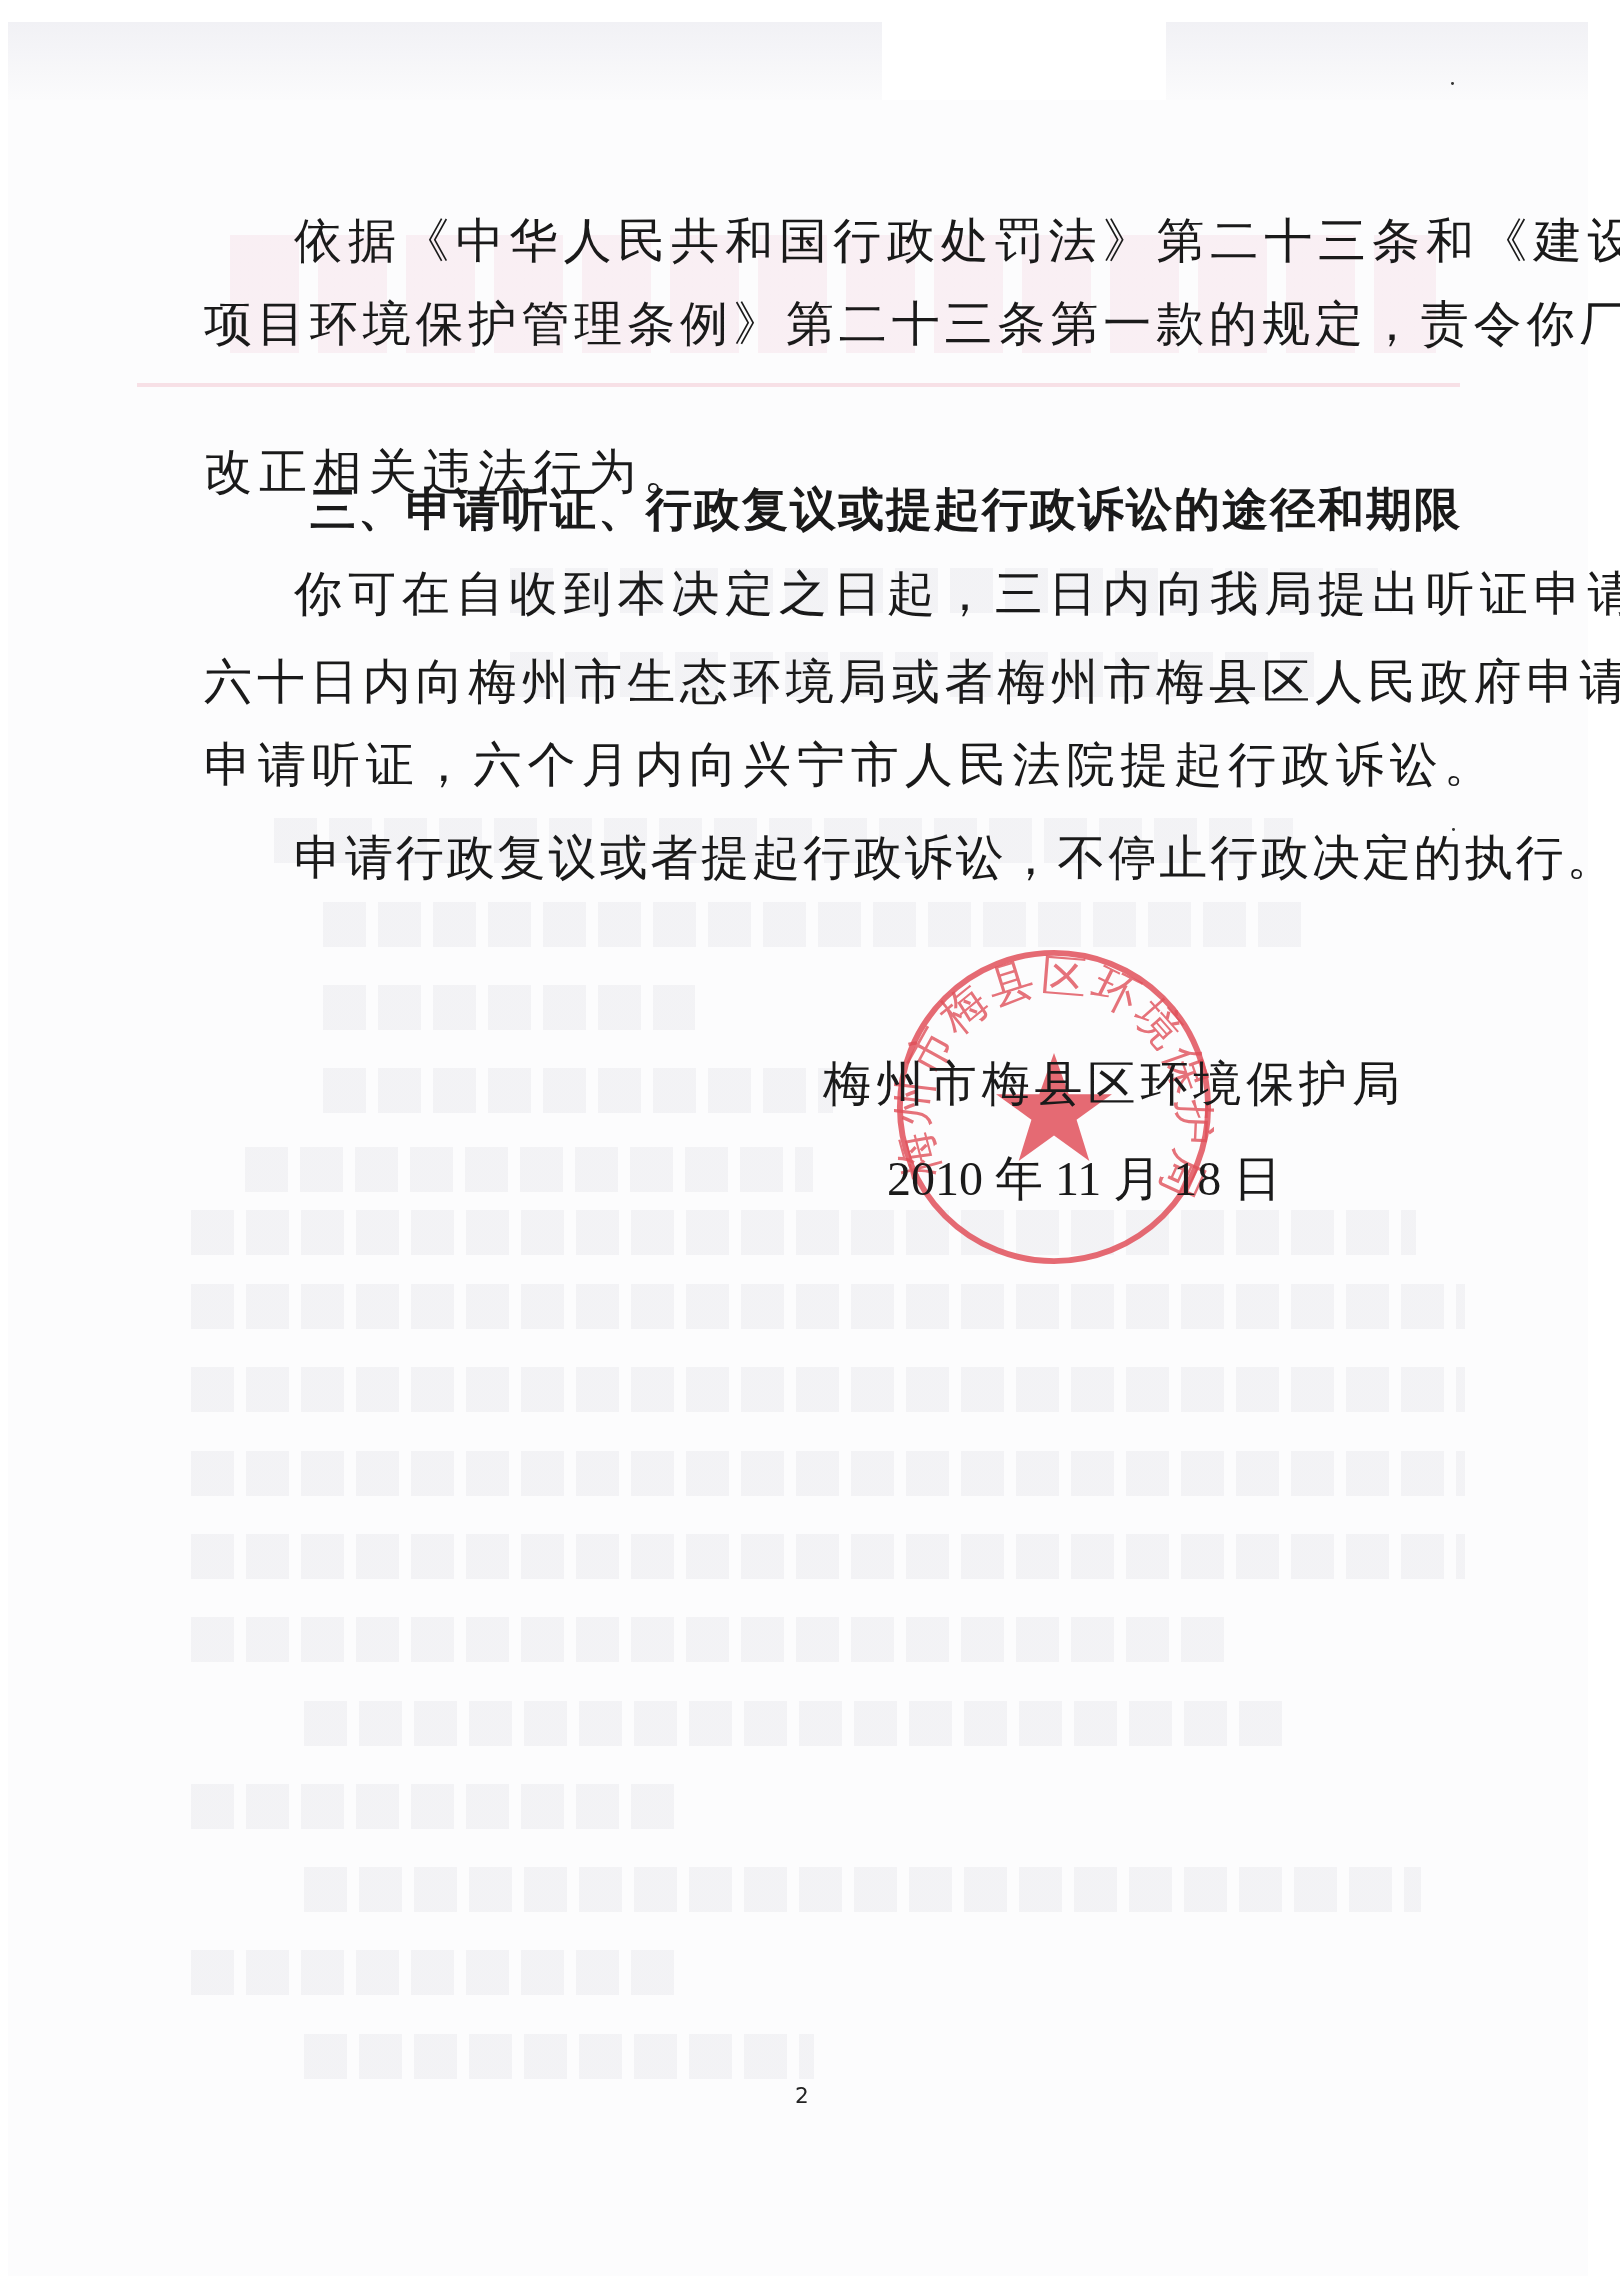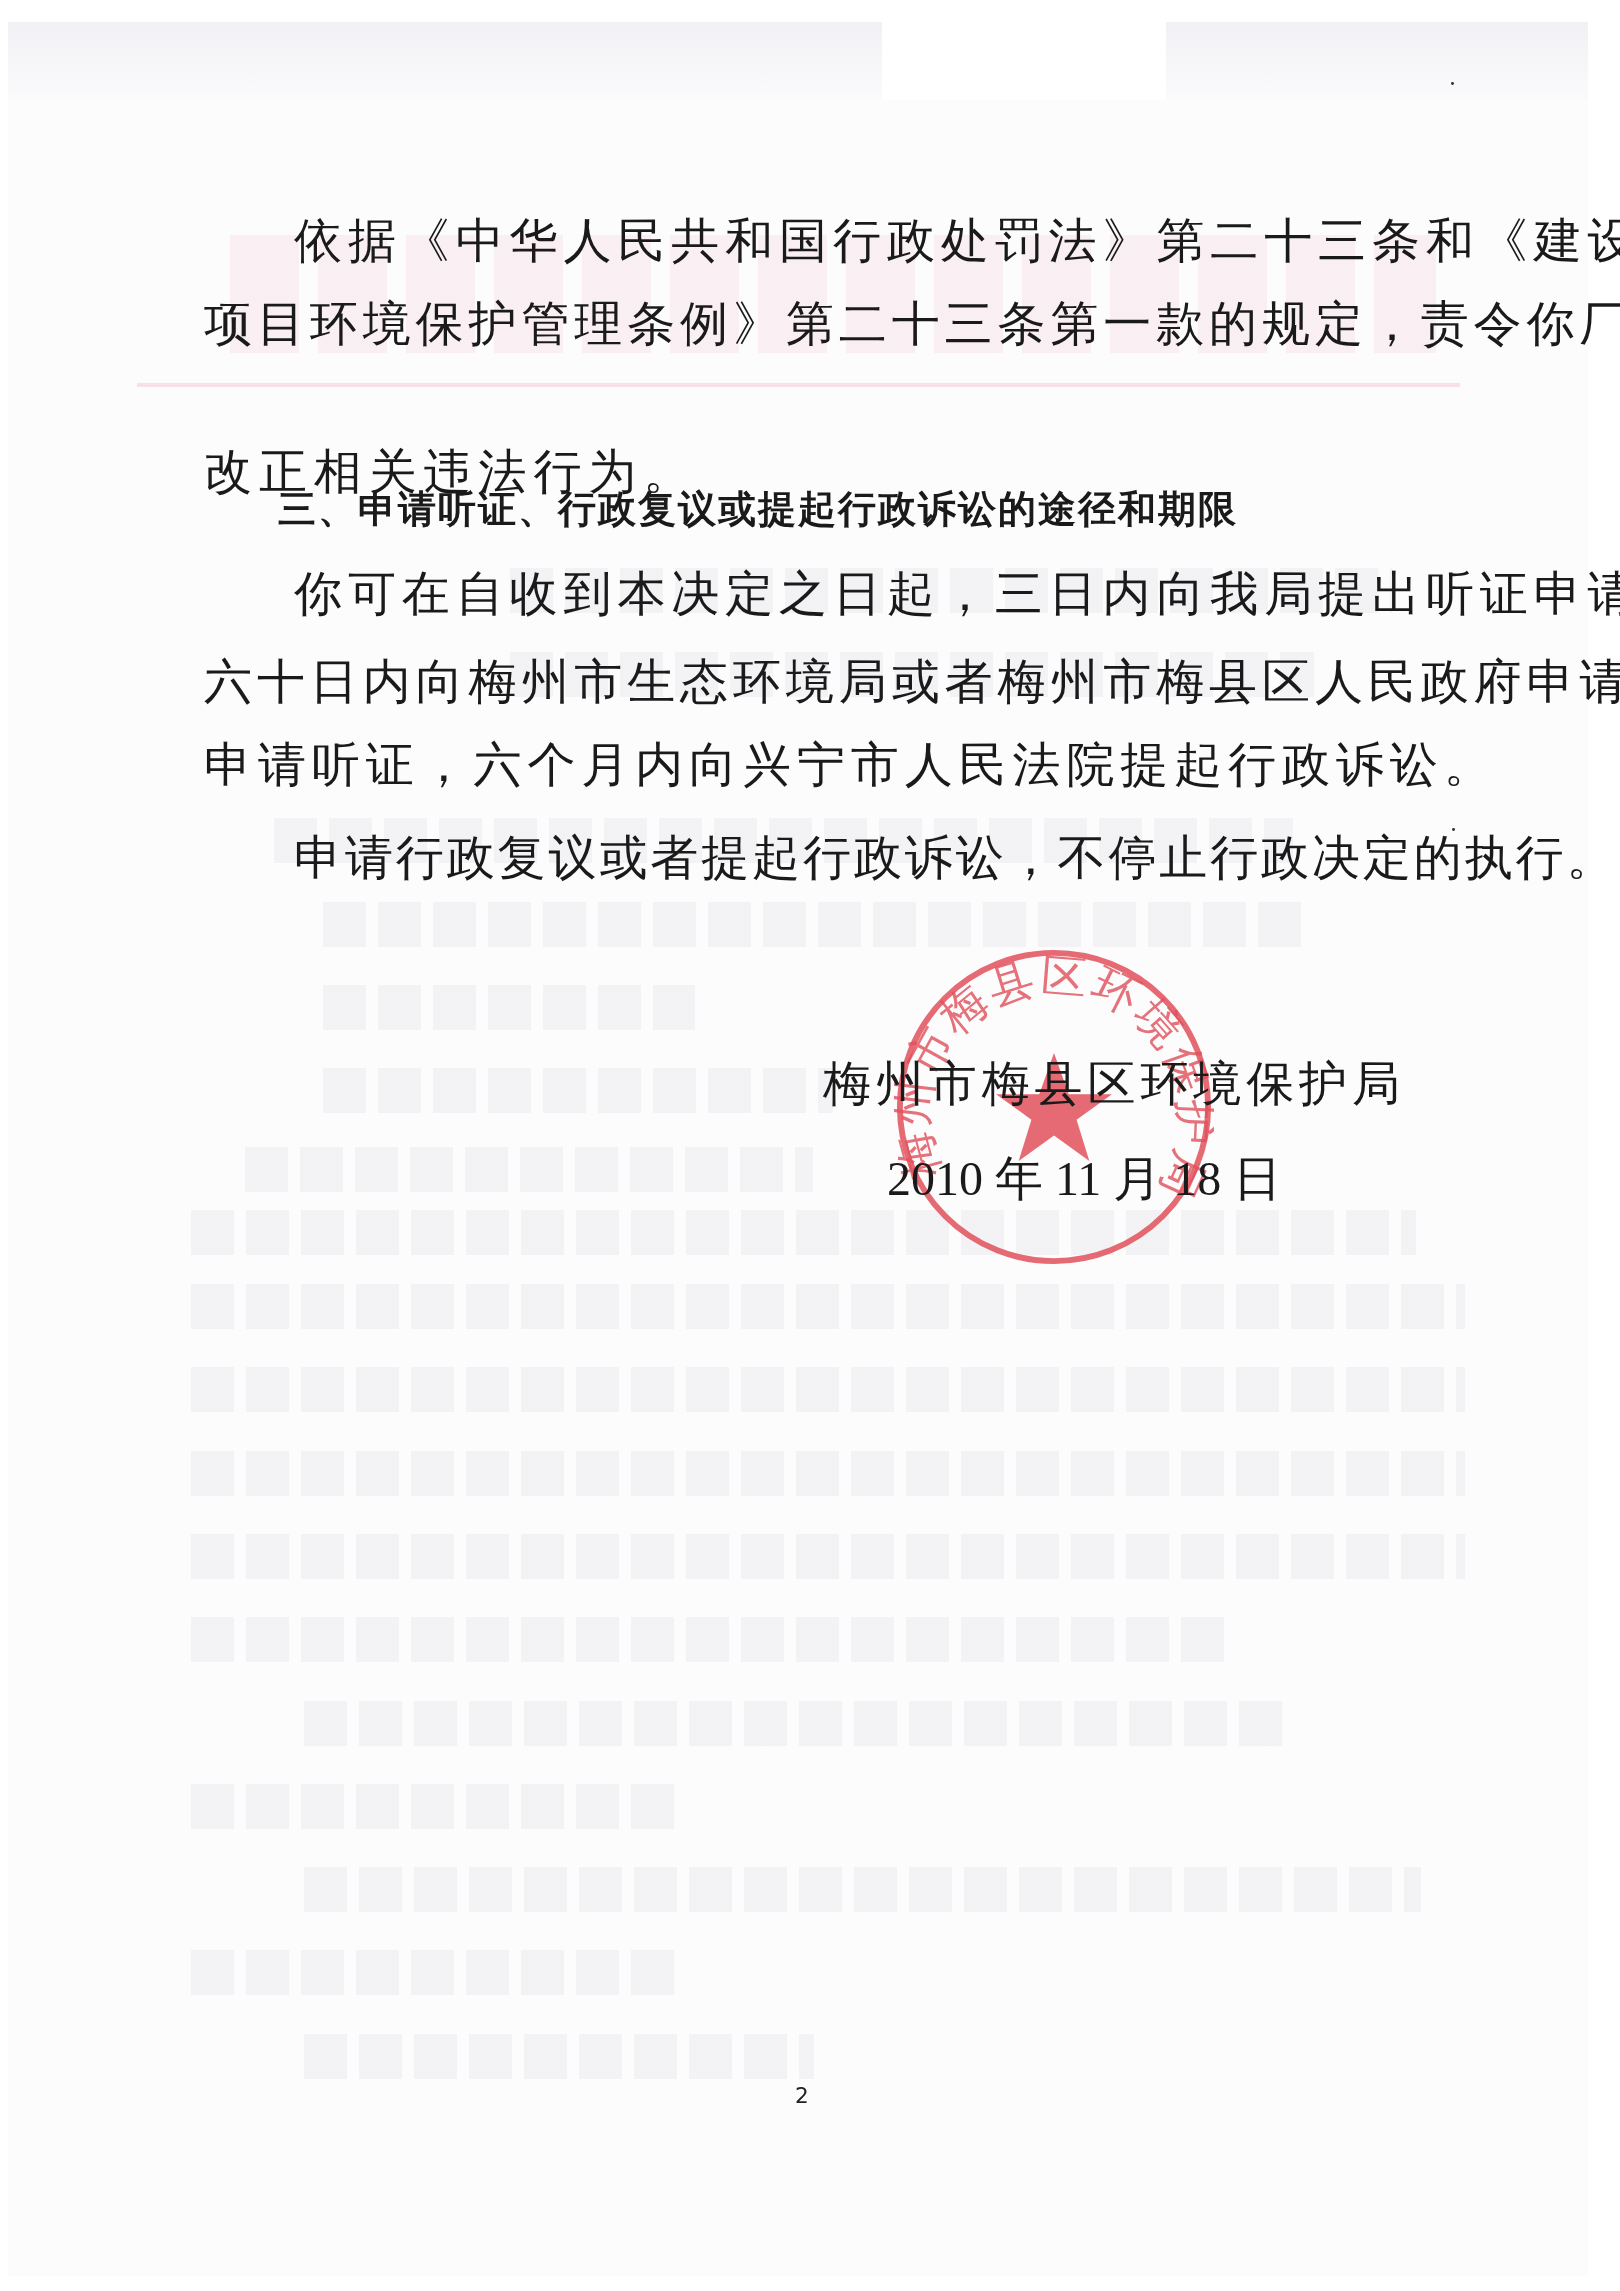--- a/index.html
+++ b/index.html
@@ -122,21 +122,21 @@
 <div class="ghost-line" style="left:304px;top:1701px;width:980px;"></div>
 <div class="ghost-line" style="left:191px;top:1784px;width:490px;"></div>
 <div class="ghost-line" style="left:304px;top:1867px;width:1117px;"></div>
 <div class="ghost-line" style="left:191px;top:1950px;width:490px;"></div>
 <div class="ghost-line" style="left:304px;top:2034px;width:510px;"></div>
 
 <div class="line" style="left:294px;top:211px;letter-spacing:5.9px;">依据《中华人民共和国行政处罚法》第二十三条和《建设</div>
 <div class="line" style="left:204px;top:294px;letter-spacing:4.9px;">项目环境保护管理条例》第二十三条第一款的规定，责令你厂</div>
 <div class="line" style="left:204px;top:394px;letter-spacing:6.9px;margin-top:48px;">改正相关违法行为。</div>
 
-<div class="line heading" style="left:278px;top:480px;font-size:38px;">三、申请听证、行政复议或提起行政诉讼的途径和期限</div>
+<div class="line heading" style="left:310px;top:480px;font-size:46px;">三、申请听证、行政复议或提起行政诉讼的途径和期限</div>
 
 <div class="line" style="left:294px;top:564px;letter-spacing:5.9px;">你可在自收到本决定之日起，三日内向我局提出听证申请；</div>
 <div class="line" style="left:204px;top:652px;letter-spacing:4.9px;">六十日内向梅州市生态环境局或者梅州市梅县区人民政府申请</div>
 <div class="line" style="left:204px;top:735px;letter-spacing:5.9px;">申请听证，六个月内向兴宁市人民法院提起行政诉讼。</div>
 
 <div class="line" style="left:294px;top:828px;letter-spacing:2.9px;">申请行政复议或者提起行政诉讼，不停止行政决定的执行。</div>
 
 <svg class="stamp" viewBox="0 0 326 326">
   <defs>
     <path id="seal-arc" d="M 48,230 A 128,128 0 1,1 278,230"></path>

